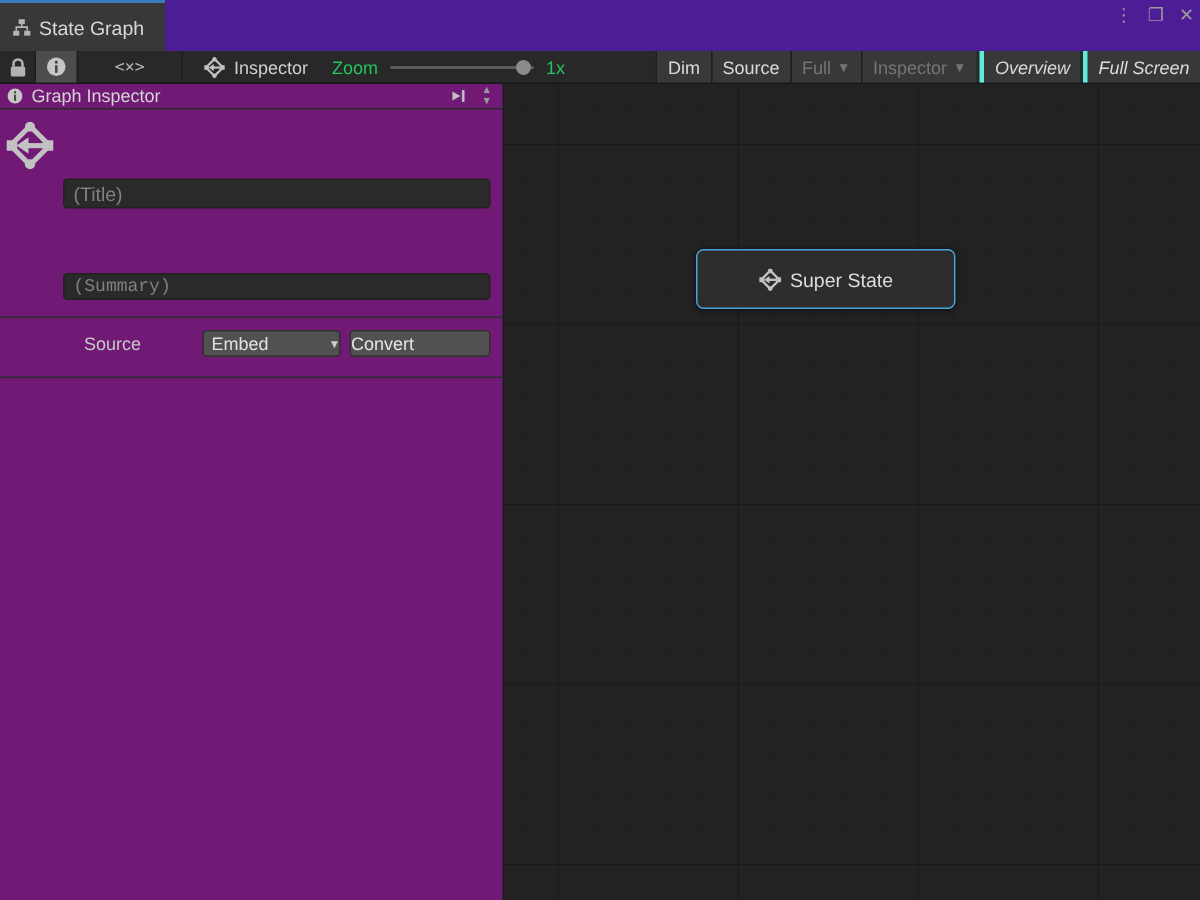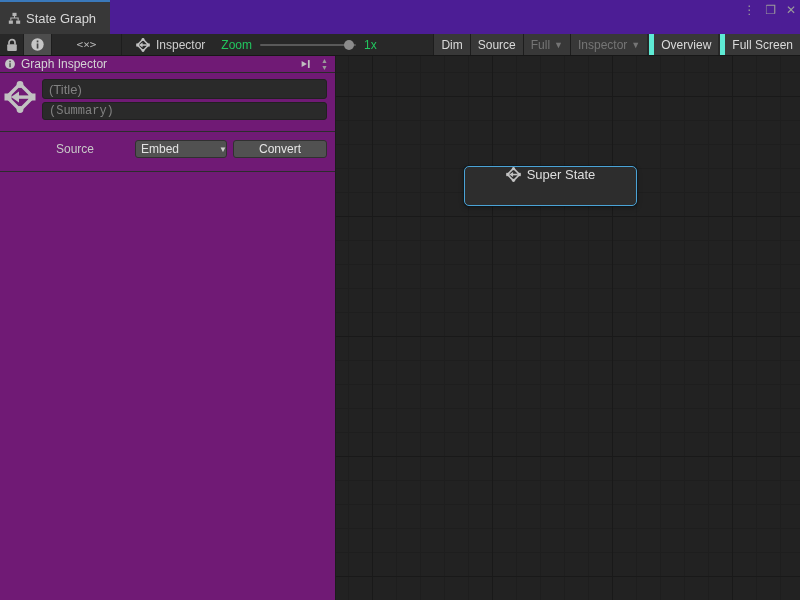--- a/index.html
+++ b/index.html
@@ -51,21 +51,21 @@
   .slider .knob {
     position:absolute; right:2px; top:50%; transform:translateY(-50%);
     width:10px; height:10px; border-radius:50%; background:#8b8b8b;
   }
   .tb-spacer { flex:1; }
   .rbtn {
     display:flex; align-items:center; gap:4px; padding:0 7px;
     background:#383838; border-left:1px solid #1d1d1d; color:#dadada;
     white-space:nowrap;
   }
-  .rbtn.gap { margin-left:2px; border-left:5px solid #5eead4; }
+  .rbtn.gap { margin-left:2px; border-left:3px solid #5eead4;font-style:italic; }
   .rbtn.disabled { color:#757575; }
   .rbtn .dd { font-size:9px; position:relative; top:0px; }
   .rbtn.disabled .dd { color:#757575; }
 
   
   .main { display:flex; height:556px; }
 
   
   .inspector {
     width:336px; background:#701a75; border-right:1px solid #1c1c1c;
@@ -77,59 +77,59 @@
   }
   .insp-header .title { flex:1; font-size:12px; }
   .insp-header .hicon { width:12px; height:12px; }
   .scroll-arrows { display:flex; flex-direction:column; line-height:7px; color:#9a9a9a; font-size:7px; width:13px; text-align:center; }
   .fields-row { display:flex; padding:6px 8px 4px 4px; gap:6px; }
   .big-icon { width:32px; height:32px; margin-top:2px; flex:0 0 auto; }
   .fields-col { flex:1; display:flex; flex-direction:column; gap:3px; }
   .insp-input {
     width:100%; background:#2a2a2a; border:1px solid #212121;
     border-radius:3px; color:#cfcfcf; font-size:12px;
-    padding:2px 6px; outline:none; font-family:"Liberation Sans", sans-serif;
+    padding:2px 6px; outline:none; font-family:"Liberation Sans", sans-serif;margin-top:40px;
   }
   .insp-input.title-input { height:20px; font-size:13px; }
   .insp-input.summary-input { height:18px;font-family:Liberation Mono, monospace; }
   .insp-input::placeholder { color:#818181; opacity:1; }
   .hsep { height:1px; background:#2c2c2c; margin-top:7px; }
   .source-row { display:flex; align-items:center; padding:8px 8px 0 8px; gap:6px;margin-left:48px; }
   .source-row .src-label { flex:1; color:#c8c8c8; }
   .dropdown {
     width:92px; height:18px; background:#515151; border:1px solid #303030;
     border-radius:3px; display:flex; align-items:center; padding:0 5px;
     color:#e2e2e2;
     gap:40px;
   }
   .dropdown .dd-arrow { margin-left:auto; font-size:9px; color:#cdcdcd; }
   .btn {
     background:#515151; border:1px solid #303030; border-radius:3px;
-    color:#e6e6e6; font-size:12px; display:flex; align-items:center; justify-content:center;
+    color:#e6e6e6; font-size:12px; display:flex; align-items:center; justify-content:flex-start;
     font-family:"Liberation Sans", sans-serif;
   }
   .convert-btn { width:94px; height:18px; }
   .edit-graph-btn { margin:9px 8px 0 8px; height:21px; font-size:13px; }
   .hsep2 { height:1px; background:#2c2c2c; margin-top:13px; }
 
   
   .canvas {
     flex:1; position:relative; background-color:#222222;
     background-image:
       linear-gradient(#191919 1px, transparent 1px),
       linear-gradient(90deg, #191919 1px, transparent 1px),
       linear-gradient(#1e1e1e 1px, transparent 1px),
       linear-gradient(90deg, #1e1e1e 1px, transparent 1px);
     background-size:120px 120px, 120px 120px, 24px 24px, 24px 24px;
     background-position:12px 40px, 36px 12px, 12px 16px, 12px 12px;
   }
   .state-node {
     position:absolute; left:128px; top:110px; width:173px; height:40px;
     background:#2d2d2d; border:1.5px solid #4ba3d6; border-radius:5px;
-    display:flex; justify-content:center; gap:6px;
+    display:flex; align-items:center; justify-content:center; gap:6px;
     color:#dedede; font-size:13px;
     box-shadow:0 0 0 1px rgba(10,20,28,0.55), 0 2px 5px rgba(0,0,0,0.35);
   }
   .state-node .nicon { width:15px; height:15px; }
 
   .sicon14 { width:14px; height:14px; }
   svg { display:block; }
 </style>
 </head>
 <body>

